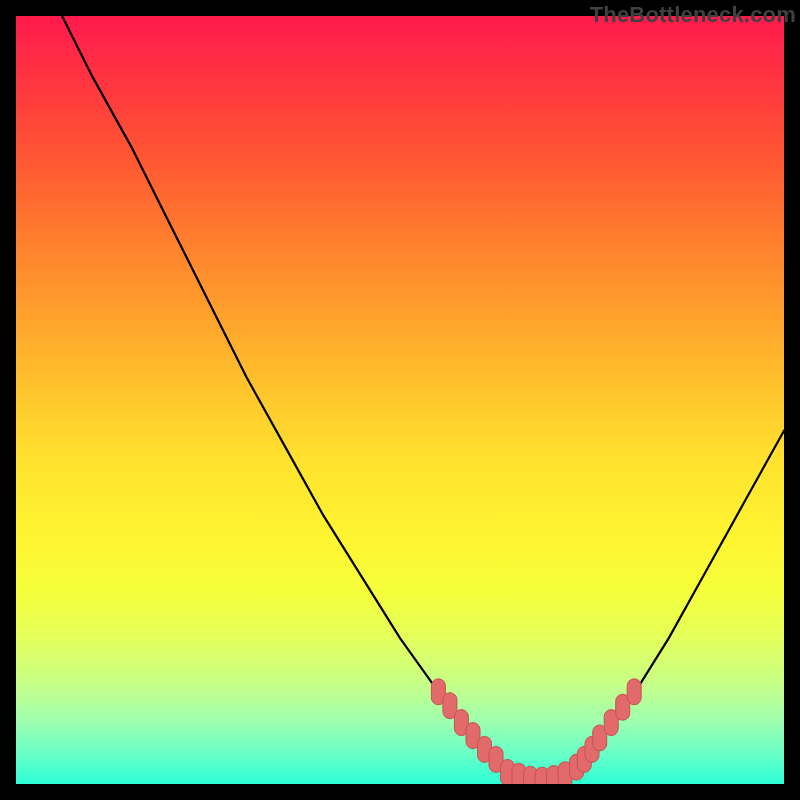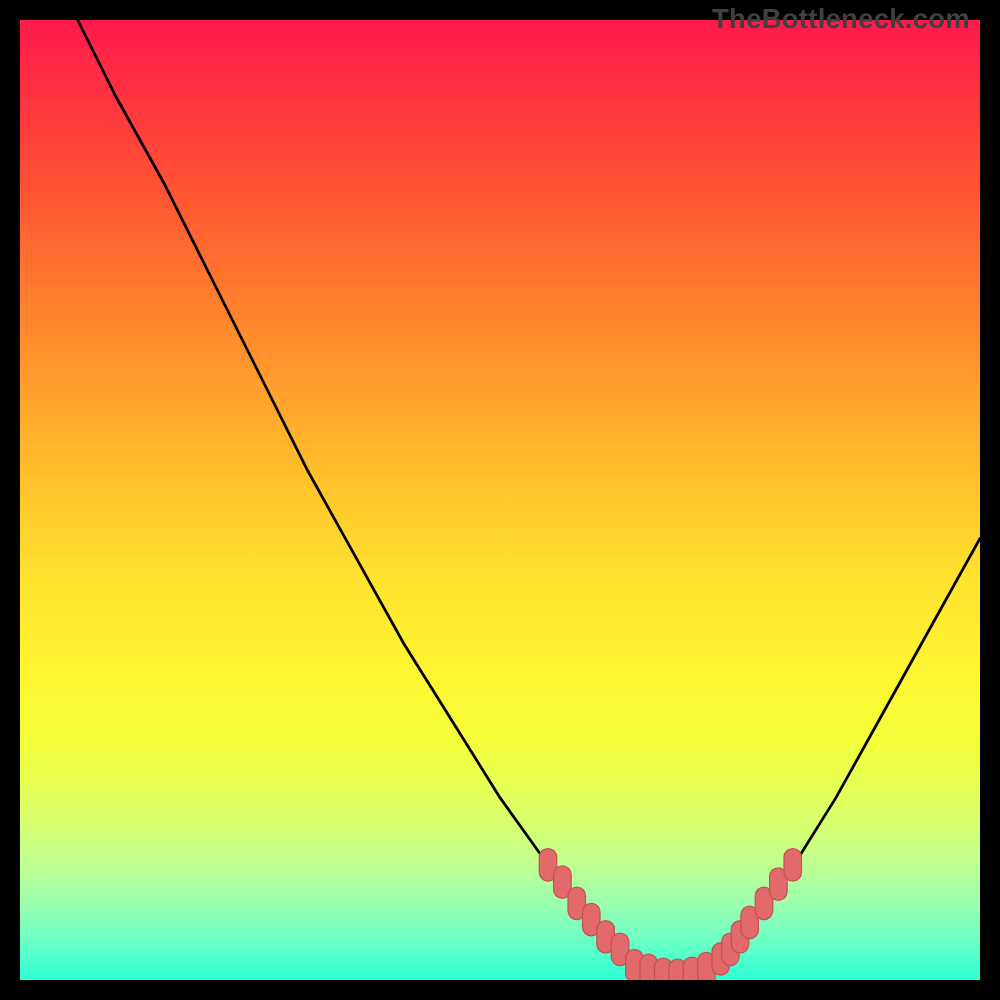--- a/index.html
+++ b/index.html
@@ -31,21 +31,21 @@
       #e6ff55 80%,
       #d6ff72 84%,
       #bfff90 88%,
       #9cffb0 92%,
       #6affc6 96%,
       #2cffd6 100%);
   }
   .watermark {
     position: absolute;
     top: 2px;
-    right: 24px;
+    right: 4px;
     color: #404040;
     font-size: 22px;
     font-weight: 600;
     letter-spacing: 0.2px;
     user-select: none;
   }
   svg.curve {
     position: absolute;
     left: 16px;
     top: 16px;

